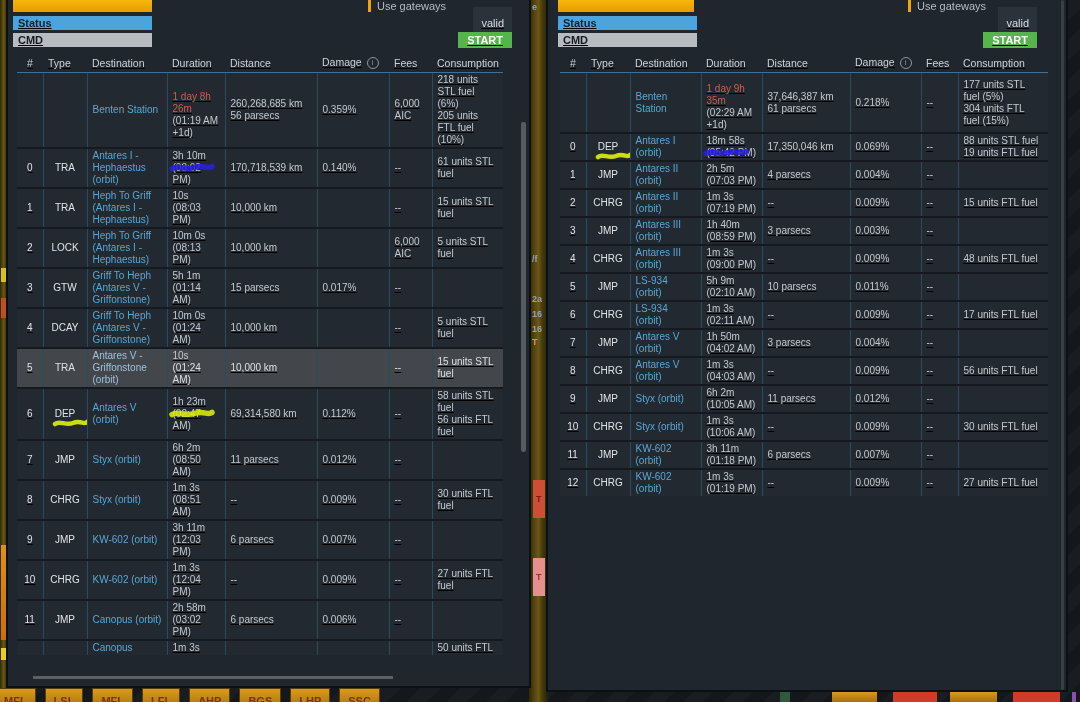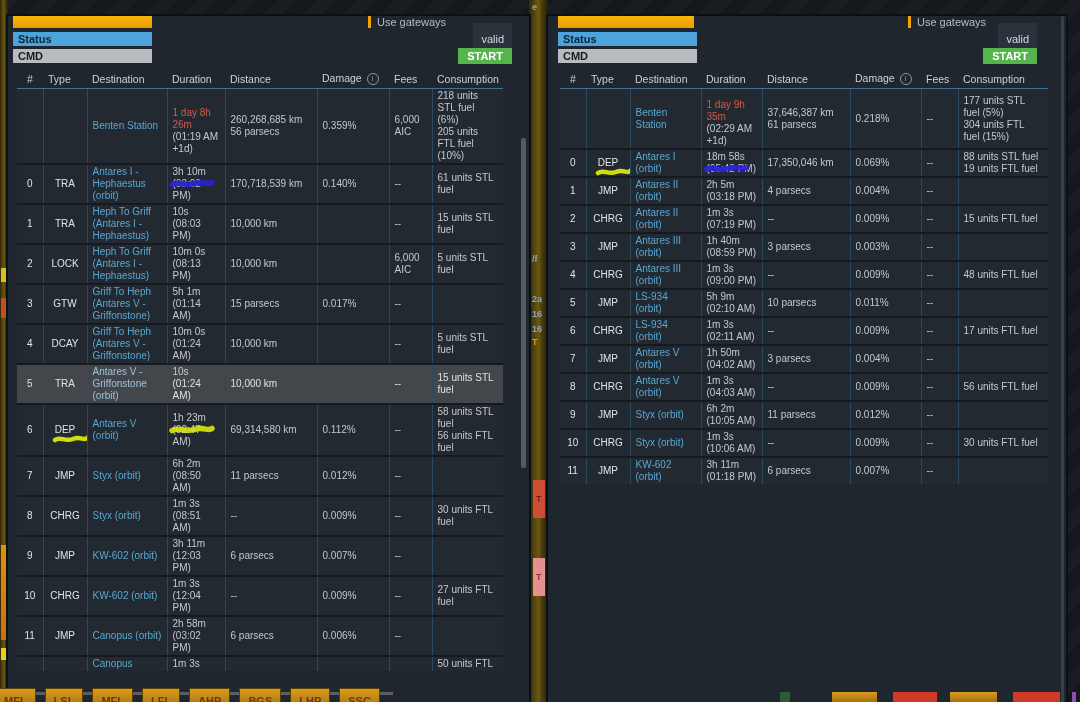--- a/index.html
+++ b/index.html
@@ -7,21 +7,21 @@
     font-family:"Liberation Sans","DejaVu Sans",sans-serif;
     background:repeating-linear-gradient(135deg,#191d21 0 14px,#14171b 14px 28px);}
   
   .strip{position:absolute;top:0;height:702px;background:
     linear-gradient(90deg,#2e2708 0%,#57470f 30%,#6b5814 50%,#473a0d 70%,#251f08 100%);}
   #left-strip{left:0;width:8px;}
   #gap-strip{left:529px;width:19px;}
   .edge-frag{position:absolute;left:1px;width:5px;}
   .frag{position:absolute;left:3px;font-size:9px;line-height:10px;font-weight:bold;}
   
-  .panel{position:absolute;top:16px;background:#20262d;box-shadow:0 0 0 2px #0b1014;overflow:hidden;}
+  .panel{position:absolute;top:0;background:#20262d;box-shadow:0 0 0 2px #0b1014;overflow:hidden;text-decoration:underline;}
   #panelL{left:8px;width:521px;height:686px;}
   #panelR{left:548px;width:518px;height:690px;}
   .toprow{position:relative;height:13px;}
   .obar{position:absolute;top:0;height:12px;background:linear-gradient(#f8b60c,#e89d00);}
   #panelL .obar{left:5px;width:139px;} #panelR .obar{left:10px;width:136px;}
   .gw{position:absolute;left:360px;top:0;display:flex;align-items:center;gap:6px;height:12px;}
   .gwline{width:3px;height:12px;background:#f2a402;}
   .gwlabel{color:#b6bcc2;font-size:11px;}
   .inforow{display:flex;align-items:center;height:15px;margin-top:2px;}
   .rowlbl{box-sizing:border-box;width:139px;font-weight:bold;font-size:11px;padding:1px 5px;}
@@ -452,21 +452,21 @@
               <div>88 units STL fuel</div>
               <div>19 units FTL fuel</div>
             </td>
           </tr>
           <tr>
             <td class="cc">1</td>
             <td class="cc"><span class="typewrap">JMP</span></td>
             <td><a class="dest">Antares II (orbit)</a></td>
             <td>
               <div class="dur-main">2h 5m</div>
-              <div class="dur-time"><span>(03:18 PM)</span></div>
+              <div class="dur-time"><span>(07:03 PM)</span></div>
             </td>
             <td>
               <div>4 parsecs</div>
             </td>
             <td>0.004%</td>
             <td>--</td>
             <td></td>
           </tr>
           <tr>
             <td class="cc">2</td>
@@ -620,20 +620,37 @@
             <td>
               <div class="dur-main">3h 11m</div>
               <div class="dur-time"><span>(01:18 PM)</span></div>
             </td>
             <td>
               <div>6 parsecs</div>
             </td>
             <td>0.007%</td>
             <td>--</td>
             <td></td>
+          </tr>
+          <tr>
+            <td class="cc">12</td>
+            <td class="cc"><span class="typewrap">CHRG</span></td>
+            <td><a class="dest">KW-602 (orbit)</a></td>
+            <td>
+              <div class="dur-main">1m 3s</div>
+              <div class="dur-time"><span>(01:19 PM)</span></div>
+            </td>
+            <td>
+              <div>--</div>
+            </td>
+            <td>0.009%</td>
+            <td>--</td>
+            <td>
+              <div>27 units FTL fuel</div>
+            </td>
           </tr>
         </tbody>
     </table>
     <div class="vscroll"></div>
   </section>
 
   <div id="bottom-tabs">
       <button class="tab">MFL</button>
       <button class="tab">LSL</button>
       <button class="tab">MFL</button>

